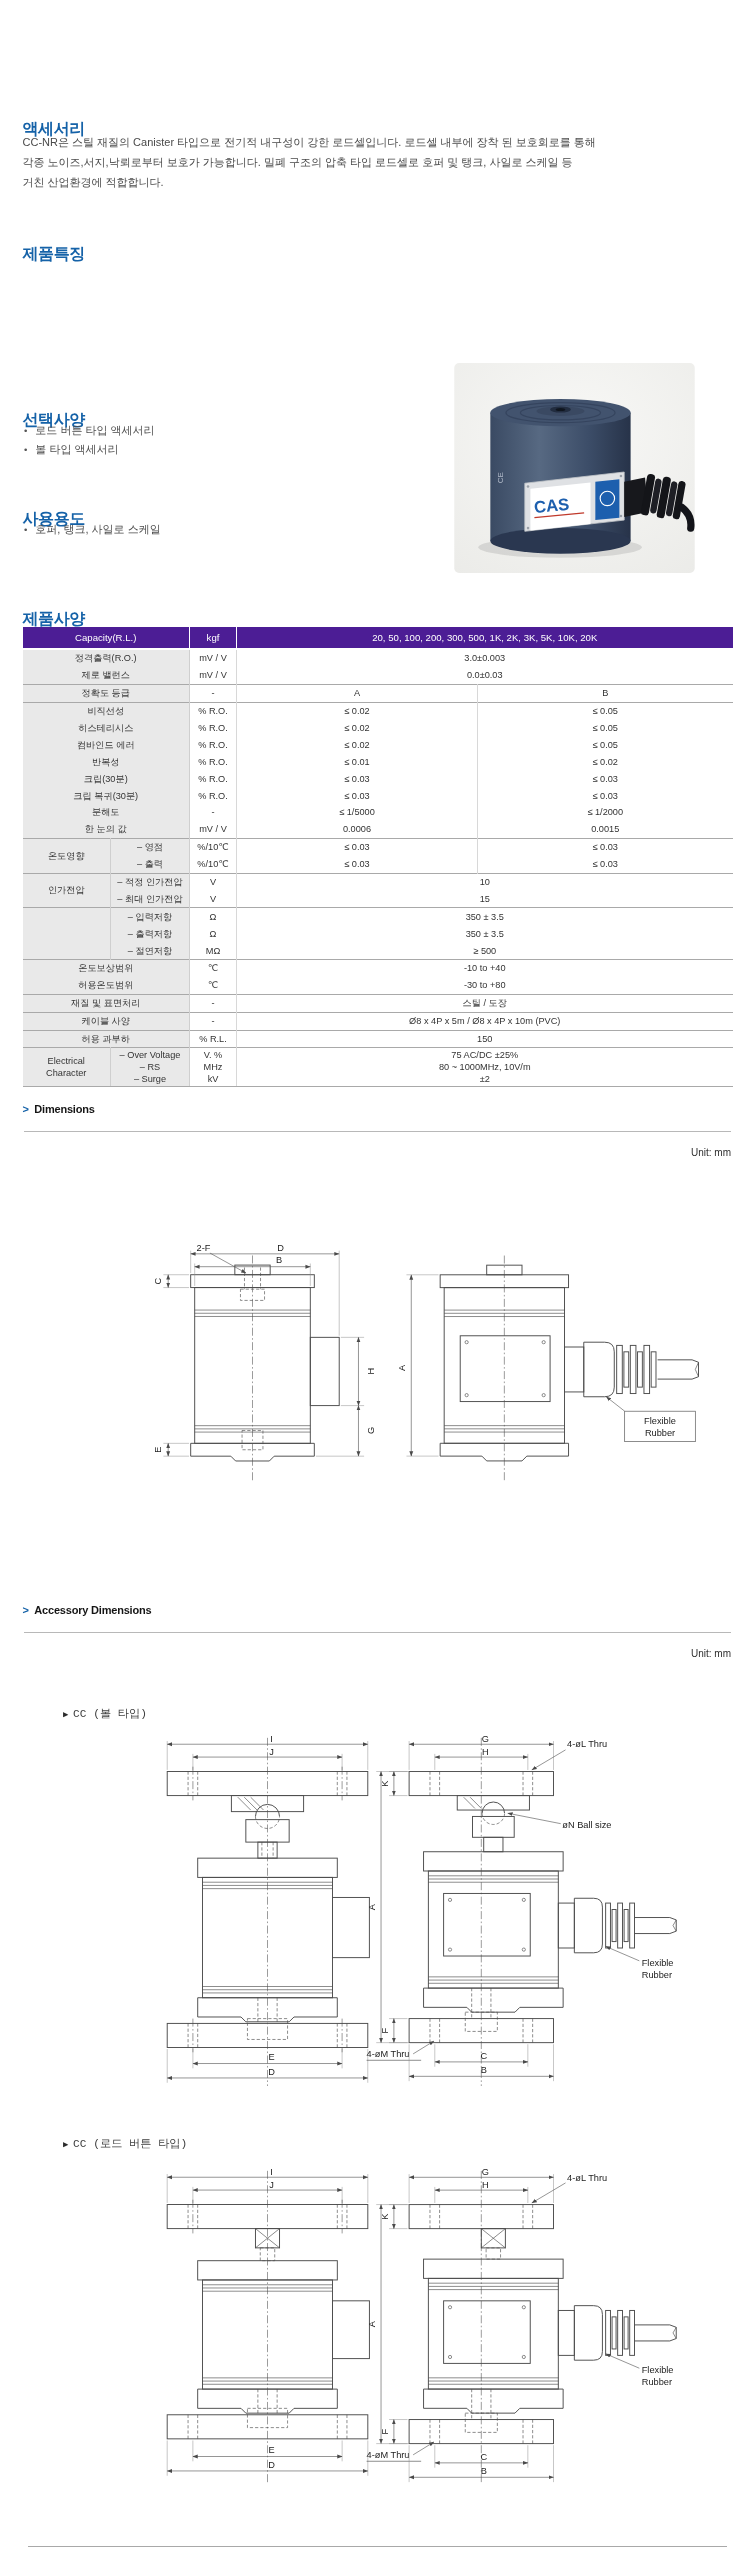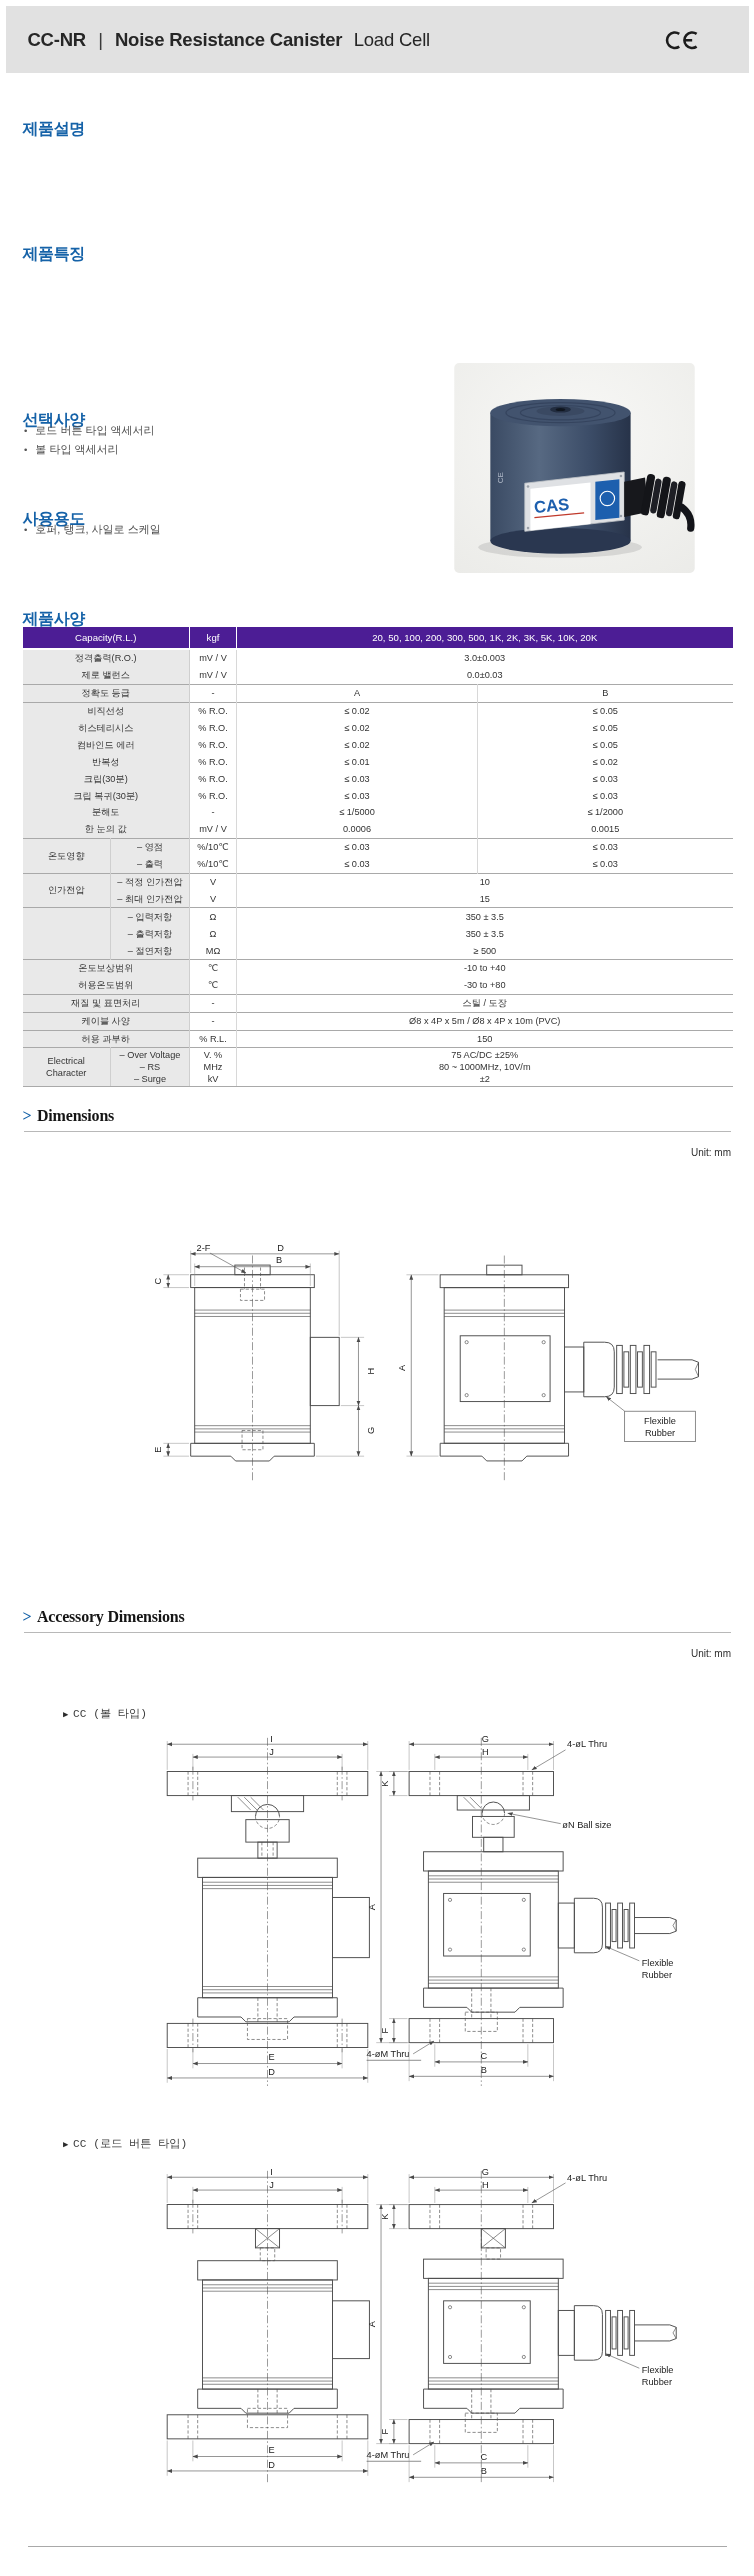--- a/index.html
+++ b/index.html
@@ -12,21 +12,21 @@
   .title-bar .b{font-weight:700;}
   .title-bar .sep{font-weight:300;margin:0 7.2px;color:#3a3a3a;}
   .title-bar .light{font-weight:400;margin-left:6.4px;}
   .ce-logo{margin-left:auto;margin-right:26px;display:flex;align-items:center;}
   
   .sec-title{position:absolute;left:22.5px;font-size:16px;font-weight:700;color:#1562a8;letter-spacing:-0.4px;}
   .sec-body{position:absolute;left:22.5px;width:699px;font-size:11px;color:#4a4a4a;line-height:20px;white-space:pre-line;}
   ul.bullets{position:absolute;left:24px;margin:0;padding:0;list-style:none;}
   ul.bullets li{font-size:11px;color:#4c4c4c;height:19px;line-height:19px;}
   ul.bullets li::before{content:"•";color:#555;margin-right:8px;font-size:9.6px;}
-  .eng-title{position:absolute;left:22.5px;font-size:16px;font-weight:700;color:#151515;letter-spacing:-0.2px;font-family:Liberation Serif, serif;}
+  .eng-title{position:absolute;left:22.5px;font-size:11px;font-weight:700;color:#151515;letter-spacing:-0.2px;}
   .eng-title .mk{color:#1562a8;margin-right:5.6px;}
   .rule{position:absolute;left:24px;right:24px;height:0.8px;background:#b8b8b8;}
   .unit-label{position:absolute;right:24px;font-size:10px;color:#2e2e2e;}
   .acc-caption{position:absolute;left:63px;font-size:11.2px;color:#3c3c3c;font-family:Liberation Mono, monospace;}
   .acc-caption .mk{margin-right:4.8px;font-size:8.8px;color:#2b2b2b;}
   
   .spec-wrap{position:absolute;left:22.5px;top:627px;width:710px;}
   table.spec{border-collapse:collapse;width:710px;table-layout:fixed;}
   table.spec th{background:#4c1d95;color:#fff;font-weight:400;font-size:9.6px;height:21px;
                 border-right:0.8px solid #fff;border-bottom:2.4px solid #fff;padding:0 3.2px;}
@@ -60,37 +60,25 @@
 <div class="page">
 
   <svg width="0" height="0" style="position:absolute" aria-hidden="true">
     <defs>
       <marker id="arr" viewBox="0 0 10 10" refX="9.5" refY="5" markerWidth="8" markerHeight="8" orient="auto-start-reverse">
         <path d="M0,1.2 L10,5 L0,8.8 Z" fill="#4a4a4a"></path>
       </marker>
     </defs>
   </svg>
 
-  <header class="title-bar">
-    <div class="t">
-      <span class="b">CC-NR</span>
-      <span class="sep">|</span>
-      <span class="b">Noise Resistance Canister</span>
-      <span class="light">Load Cell</span>
-    </div>
-    <span class="ce-logo">
-      <svg width="37" height="22.5" viewBox="0 0 64 38">
-        <path d="M24.7,7.9 A13.5,13.5 0 1 0 24.7,30.1" fill="none" stroke="#1c1c1c" stroke-width="4.4"></path>
-        <path d="M54.7,7.9 A13.5,13.5 0 1 0 54.7,30.1" fill="none" stroke="#1c1c1c" stroke-width="4.4"></path>
-        <line x1="33.5" y1="19" x2="47" y2="19" stroke="#1c1c1c" stroke-width="4.4"></line>
-      </svg>
-    </span>
-  </header>
-
-  <h2 class="sec-title" style="top:106px">제품설명</h2>
+
+  <h2 class="sec-title" style="top:106px">액세서리</h2>
+  <p class="sec-body" style="top:132px;margin:0">CC-NR은 스틸 재질의 Canister 타입으로 전기적 내구성이 강한 로드셀입니다. 로드셀 내부에 장착 된 보호회로를 통해
+각종 노이즈,서지,낙뢰로부터 보호가 가능합니다. 밀폐 구조의 압축 타입 로드셀로 호퍼 및 탱크, 사일로 스케일 등
+거친 산업환경에 적합합니다.</p>
 
   <h2 class="sec-title" style="top:231px">제품특징</h2>
 
   <h2 class="sec-title" style="top:397px">선택사양</h2>
   <ul class="bullets" style="top:421px">
       <li>로드 버튼 타입 액세서리</li>
       <li>볼 타입 액세서리</li>
     </ul>
 
   <h2 class="sec-title" style="top:496px">사용용도</h2>

